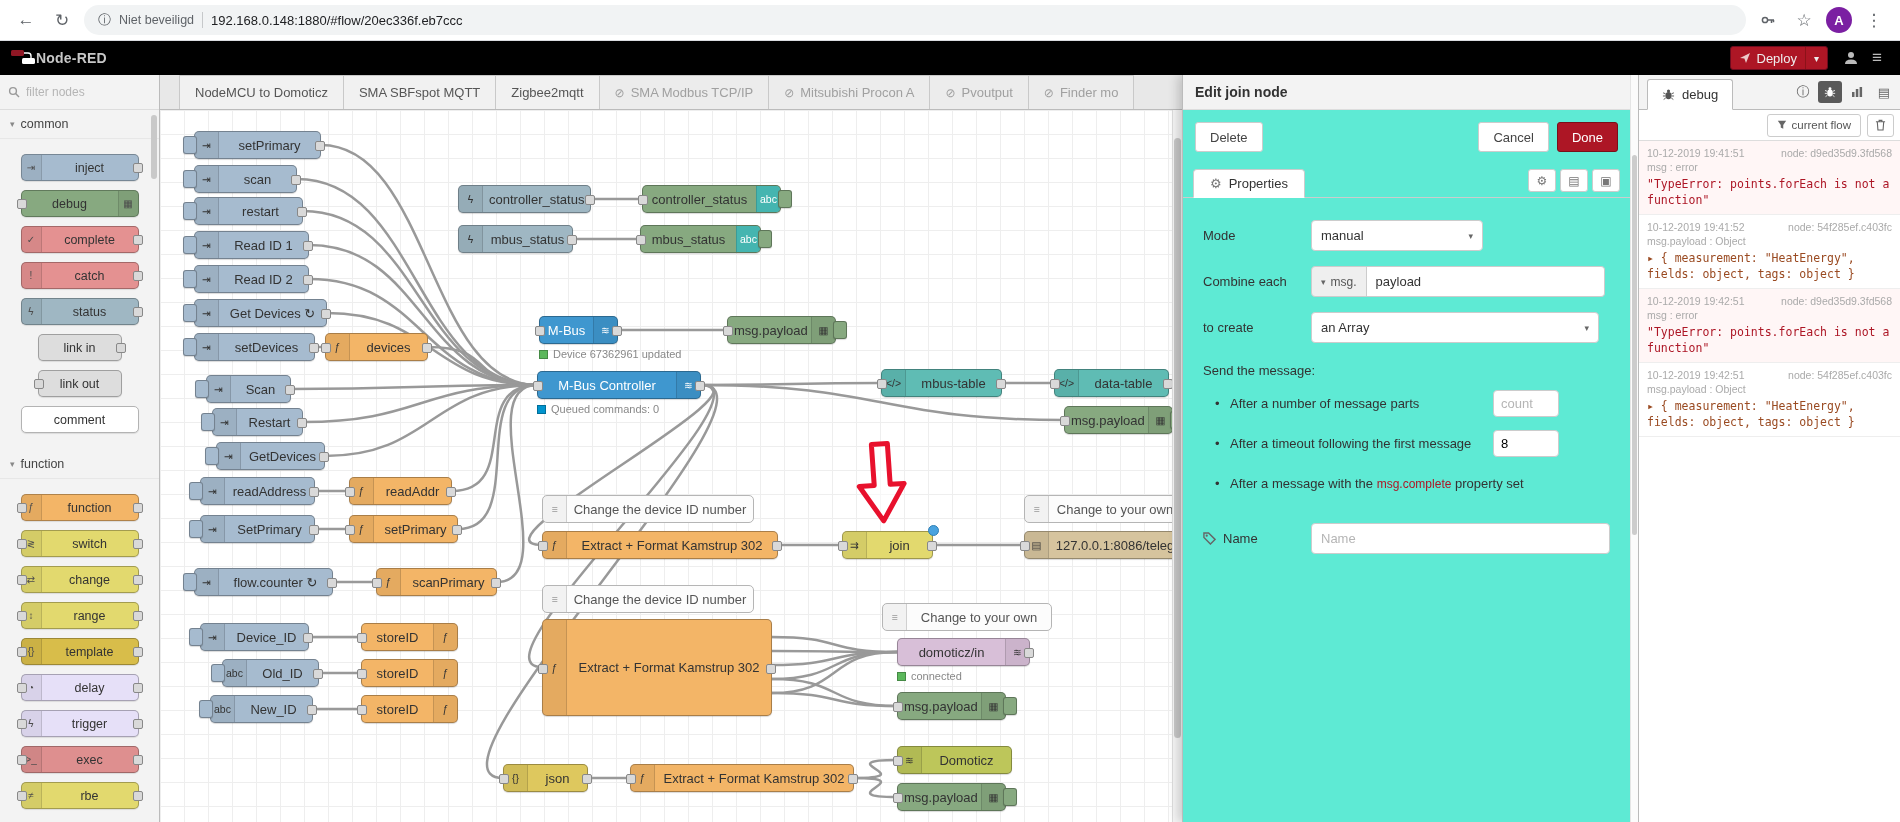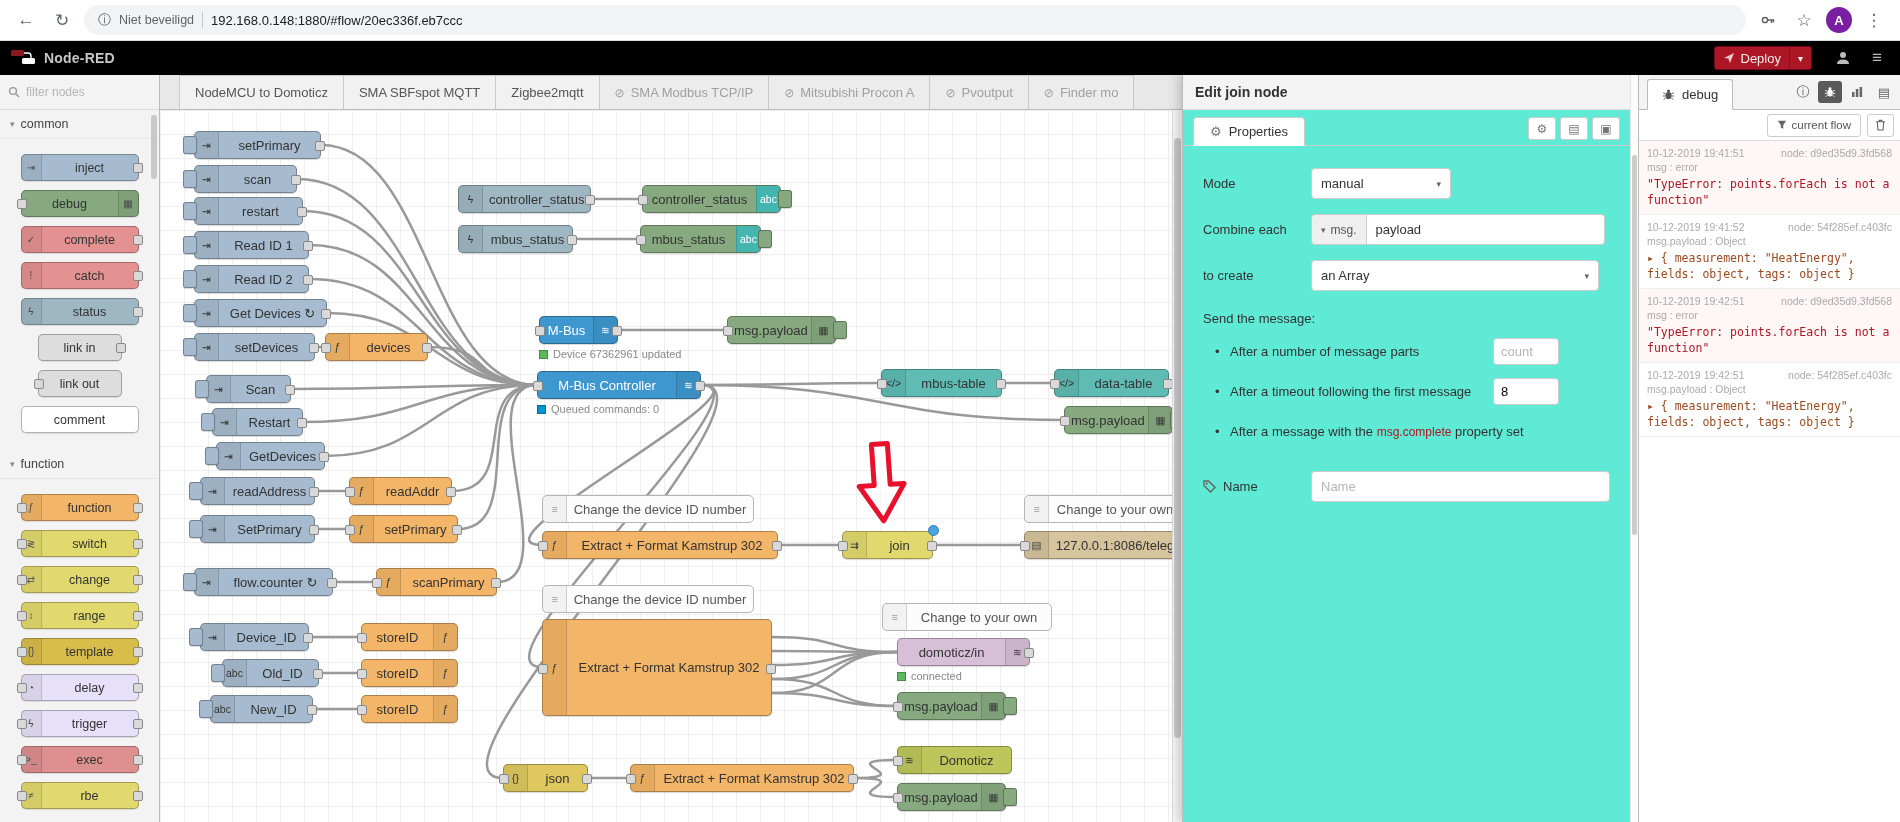--- a/index.html
+++ b/index.html
@@ -11,21 +11,21 @@
 .browser-bar{height:41px;background:#fff;border-bottom:1px solid #dadce0;display:flex;align-items:center;padding:0 12px;gap:8px;flex:0 0 41px}
 .nav-ico{width:28px;height:28px;display:flex;align-items:center;justify-content:center;color:#5f6368;font-size:17px;border-radius:50%;cursor:default}
 .url-pill{flex:1;height:30px;background:#f1f3f4;border-radius:15px;display:flex;align-items:center;padding:0 14px;gap:8px;min-width:0}
 .info-ico{color:#5f6368;font-size:13px}
 .sec-label{color:#5f6368;font-size:12.5px;white-space:nowrap}
 .pill-div{width:1px;height:16px;background:#c6c8ca}
 .url-text{color:#202124;font-size:13px;white-space:nowrap;overflow:hidden}
 .avatar{width:26px;height:26px;border-radius:50%;background:#7b1fa2;color:#fff;font-size:13px;display:flex;align-items:center;justify-content:center;font-weight:bold}
 
 
-.nr-header{height:34px;background:#000;display:flex;align-items:center;padding:0 10px;gap:8px;flex:0 0 34px}
+.nr-header{height:34px;background:#000;display:flex;align-items:center;padding:0 10px;flex:0 0 34px}
 .nr-title{color:#c7c7c7;font-size:14px;font-weight:bold;letter-spacing:.2px}
 .nr-spacer{flex:1}
 .deploy{display:flex;align-items:center;background:#ad1625;border:1px solid #6e0a1e;border-radius:3px;color:#eee;height:24px;margin-right:10px;font-size:13px}
 .deploy-ico{display:flex;align-items:center;padding:0 2px 0 8px}
 .deploy-label{padding:0 8px 0 4px}
 .deploy-caret{padding:0 8px;border-left:1px solid #8c1219;font-size:10px;display:flex;align-items:center;height:100%}
 .hd-ico{color:#bbb;font-size:17px;width:26px;height:26px;display:flex;align-items:center;justify-content:center}
 
 
 .workspace{flex:1;display:flex;min-height:0}
@@ -83,21 +83,21 @@
 .tray-tabs{display:flex;align-items:flex-end;justify-content:space-between;border-bottom:1px solid #ccc;padding:4px 10px 0 10px;height:36px}
 .tray-tab{display:flex;gap:7px;align-items:center;border:1px solid #ccc;border-bottom:1px solid #fff;border-radius:4px 4px 0 0;padding:6px 16px;background:#fff;margin-bottom:-1px;font-size:13px;color:#333}
 .tray-tab .gear{color:#777;font-size:13px}
 .tray-tab-tools{display:flex;gap:4px;margin-bottom:5px}
 .mini-btn{width:28px;height:23px;border:1px solid #ccc;border-radius:3px;background:#fff;color:#777;font-size:12px;display:flex;align-items:center;justify-content:center}
 .tray-body{padding:22px 20px 0 20px;flex:1;overflow:hidden}
 .frow{display:flex;align-items:center;margin-bottom:15px}
 .frow label{width:108px;font-size:13px;color:#333;display:flex;align-items:center;gap:7px;flex:0 0 108px}
 .fselect{height:31px;border:1px solid #ccc;border-radius:4px;display:flex;align-items:center;justify-content:space-between;padding:0 9px;background:#fff;color:#333;font-size:13px}
 .sel-caret{font-size:9px;color:#666;margin-left:8px}
-.w170{width:140px}
+.w170{width:172px}
 .w280{width:288px}
 .igroup{display:flex;height:31px;width:294px}
 .ig-btn{border:1px solid #ccc;border-radius:4px 0 0 4px;background:#efefef;font-size:12px;display:flex;align-items:center;gap:5px;padding:0 9px;color:#555;font-family:"Liberation Sans",sans-serif}
 .ig-input{flex:1;border:1px solid #ccc;border-left:none;border-radius:0 4px 4px 0;padding:0 9px;font-size:13px;color:#333;min-width:0;outline:none;font-family:"Liberation Sans",sans-serif}
 .send-label{margin:20px 0 12px 0;font-size:13px;color:#333}
 .send-list{list-style:none;margin-left:12px}
 .send-list li{display:flex;align-items:center;margin-bottom:13px;position:relative;padding-left:15px;min-height:27px}
 .send-list li::before{content:"•";position:absolute;left:0;color:#333}
 .bullet-text{width:263px;font-size:13px;color:#333;flex:0 0 263px}
 .small-input{width:66px;height:27px;border:1px solid #ccc;border-radius:4px;padding:0 7px;font-size:13px;outline:none;font-family:"Liberation Sans",sans-serif}
@@ -657,20 +657,27 @@
           <polygon points="24,4 40,4 40,45 54,45 31,81 9,45 24,45" fill="#ffffff" fill-opacity="0.55" stroke="#e8112d" stroke-width="5" stroke-linejoin="round" transform="rotate(-4 31 42)"></polygon>
         </svg>
       </div>
       <div class="canvas-scroll">
           <i></i>
         </div>
     </div>
 
     <div class="edit-tray">
       <div class="tray-titlebar">Edit join node</div>
+      <div class="tray-buttons">
+        <button class="btn">Delete</button>
+        <div class="tray-buttons-right">
+          <button class="btn">Cancel</button>
+          <button class="btn btn-red">Done</button>
+        </div>
+      </div>
       <div class="tray-tabs">
         <div class="tray-tab">
           <span class="gear">⚙</span>
           <span>Properties</span>
         </div>
         <div class="tray-tab-tools">
           <button class="mini-btn">⚙</button>
           <button class="mini-btn">▤</button>
           <button class="mini-btn">▣</button>
         </div>

